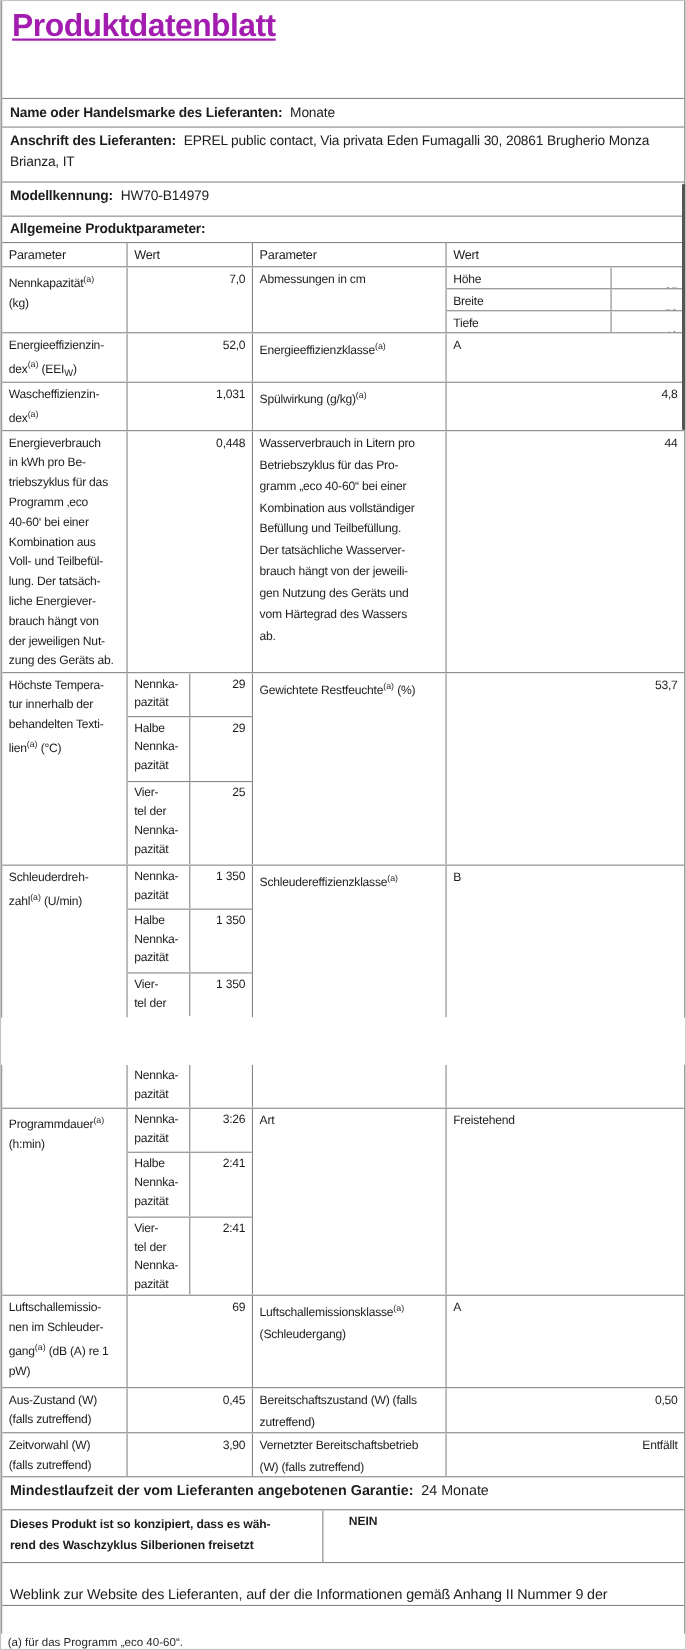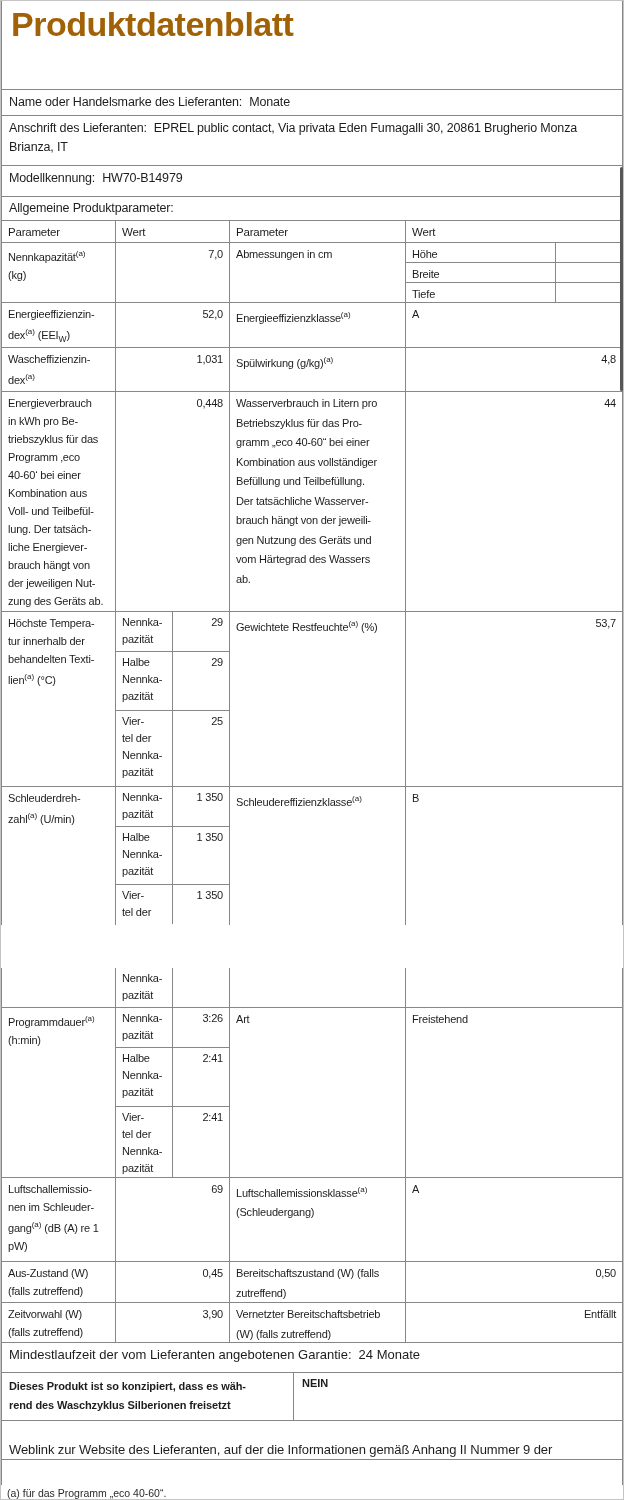--- a/index.html
+++ b/index.html
@@ -5,26 +5,26 @@
   html,body{margin:0;padding:0;background:#fff;}
   .sheet{position:relative;width:624px;height:1500px;box-sizing:border-box;
     border:1px solid #c4c4c4;background:#fff;color:#1d1d1d;
     font-family:"Liberation Sans",sans-serif;overflow:hidden;}
   .page{border-left:1px solid #878787;border-right:1px solid #878787;box-sizing:border-box;overflow:hidden;}
   .p1{height:924px;}
   .gap{height:43px;}
   .p2{height:517px;}
 
   .titleblock{box-sizing:border-box;height:89px;border-bottom:1px solid #878787;padding:5px 9px 0 9px;overflow:hidden;}
-  .title{font-size:34px;font-weight:bold;color:#a16207;line-height:36px;letter-spacing:-0.5px;}
+  .title{font-size:29px;font-weight:bold;color:#a21caf;line-height:36px;letter-spacing:-0.5px;text-decoration:underline;}
   .reg{font-size:13.5px;line-height:20.5px;margin-top:4px;white-space:pre-line;}
 
   .introrow{box-sizing:border-box;border-bottom:1px solid #878787;padding:3px 8px 0 7px;
     font-size:12.5px;letter-spacing:-0.15px;line-height:19px;overflow:hidden;}
-  .blabel{font-weight:normal;margin-right:7px;}
+  .blabel{font-weight:bold;margin-right:7px;}
 
   .trow{display:flex;box-sizing:border-box;border-bottom:1px solid #878787;overflow:hidden;}
   .trow.open{border-bottom:none;}
   .cell{box-sizing:border-box;border-right:1px solid #878787;padding:2px 5px 0 6px;
     font-size:11px;letter-spacing:-0.2px;line-height:18px;white-space:pre-line;overflow:hidden;}
   .cell.last{border-right:none;}
   .cA{width:114px;}
   .cB{width:114px;}
   .cC{width:176px;line-height:19.5px;}
   .cD{width:216px;}
@@ -33,21 +33,21 @@
   .cBa{width:57px;line-height:17px;}
   .cBb{width:57px;line-height:17px;}
   .val{text-align:right;padding-right:6px;}
   .group{padding:0;display:flex;flex-direction:column;}
   .subrow{display:flex;box-sizing:border-box;border-bottom:1px solid #878787;overflow:hidden;}
   .subrow.open{border-bottom:none;}
   .hcell{font-size:11.5px;}
 
   .fullrow{box-sizing:border-box;border-bottom:1px solid #878787;padding:4px 8px 0 7px;
     font-size:13px;overflow:hidden;}
-  .silverrow{display:flex;box-sizing:border-box;border-bottom:1px solid #878787;overflow:hidden;}
+  .silverrow{display:flex;box-sizing:border-box;border-bottom:1px solid #878787;overflow:hidden;gap:15px;}
   .silver-left{box-sizing:border-box;width:292px;border-right:1px solid #878787;font-weight:bold;
     font-size:11px;letter-spacing:-0.1px;line-height:19px;white-space:pre-line;padding:4px 6px 0 7px;}
   .silver-right{box-sizing:border-box;flex:1;font-weight:bold;font-size:11px;padding:4px 6px 0 8px;}
   .weblinkrow{box-sizing:border-box;border-bottom:1px solid #878787;font-size:13px;letter-spacing:-0.1px;
     line-height:18px;white-space:pre-line;padding:2px 8px 0 7px;overflow:hidden;}
   .footnote{font-size:10.5px;color:#2a2a2a;padding:2px 0 0 6px;}
   sup{font-size:8px;vertical-align:super;letter-spacing:0;}
   sub{font-size:8.5px;vertical-align:sub;letter-spacing:0;}
   .scroll-thumb{position:absolute;right:0;top:166px;width:3px;height:224px;background:#565656;border-radius:2px;}
 </style>

